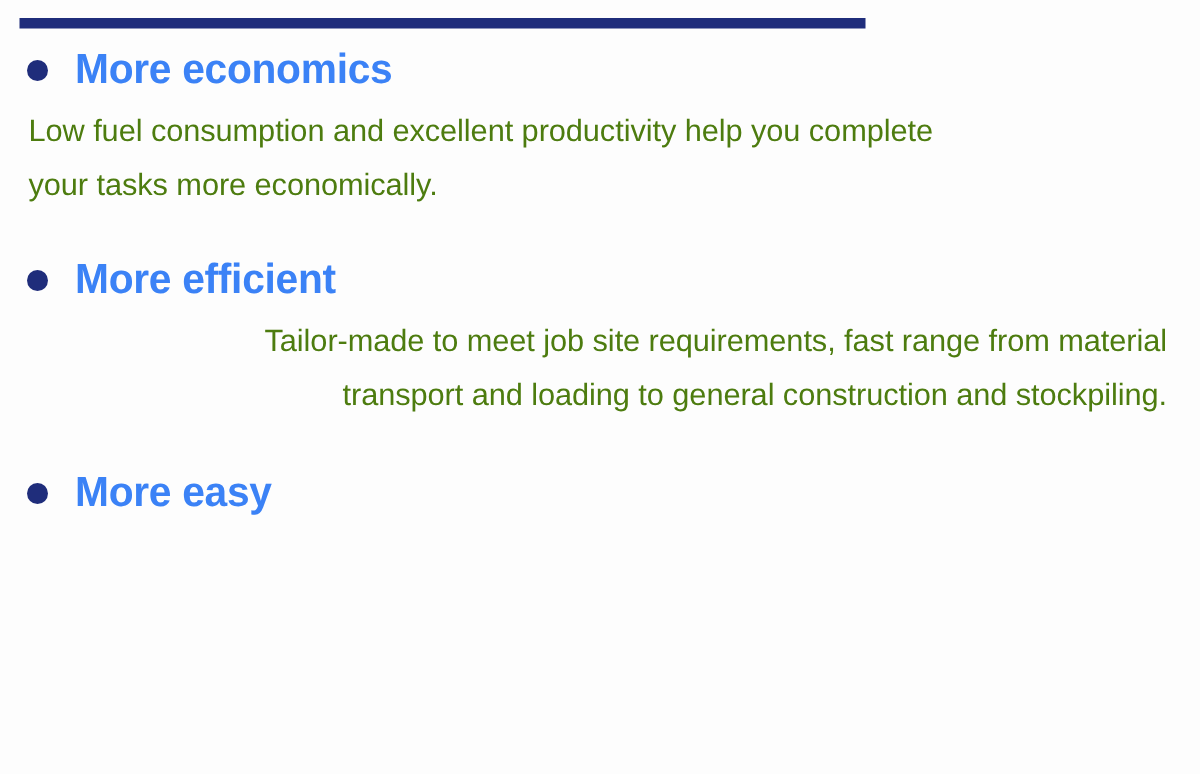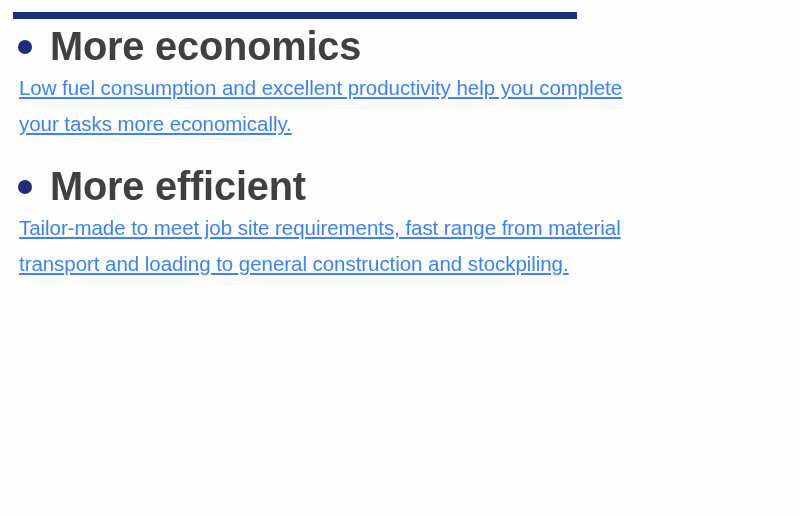--- a/index.html
+++ b/index.html
@@ -42,23 +42,23 @@
   }
 
   .section {
     margin: 0 0 6px 0;
   }
 
   
   .heading {
     display: flex;
     align-items: center;
-    color: #404040;
+    color: #3b82f6;
     font-weight: bold;
-    font-size: 41px;
+    font-size: 28px;
     line-height: 40px;
     letter-spacing: -0.2px;
     margin: 0;
     padding-left: 18px;
   }
   .bullet-dot {
     flex: 0 0 auto;
     width: 14px;
     height: 14px;
     border-radius: 50%;
@@ -69,35 +69,34 @@
   }
   .heading-text {
     display: inline-block;
     white-space: nowrap;
     transform: scaleX(0.97);
     transform-origin: left center;
   }
 
   
   .body-text {
-    color: #3b82f6;
+    color: #4d7c0f;
     font-size: 20.5px;
     line-height: 36px;
     margin: 4px 0 0 0;
     padding-left: 19px;
     padding-right: 22px;
     max-width: 760px;
     white-space: pre-line;
     letter-spacing: -0.05px;
-    text-decoration: underline;
   }
 
   
   .section-economics  { margin-top: 0px; }
-  .section-efficient  { margin-top: 24px; }
+  .section-efficient  { margin-top: 24px; text-align: right; }
   .section-easy       { margin-top: 26px; }
 </style>
 </head>
 <body>
 
 <div class="page">
 
   <div class="top-rule"></div>
 
   <div class="content">
@@ -114,16 +113,20 @@
     <div class="section section-efficient">
       <div class="heading">
         <span class="bullet-dot"></span>
         <span class="heading-text">More efficient</span>
       </div>
       <p class="body-text">Tailor-made to meet job site requirements, fast range from material
 transport and loading to general construction and stockpiling.</p>
     </div>
 
     <div class="section section-easy">
+      <div class="heading">
+        <span class="bullet-dot"></span>
+        <span class="heading-text">More easy</span>
+      </div>
     </div>
 
   </div>
 </div>
 
 </body></html>

